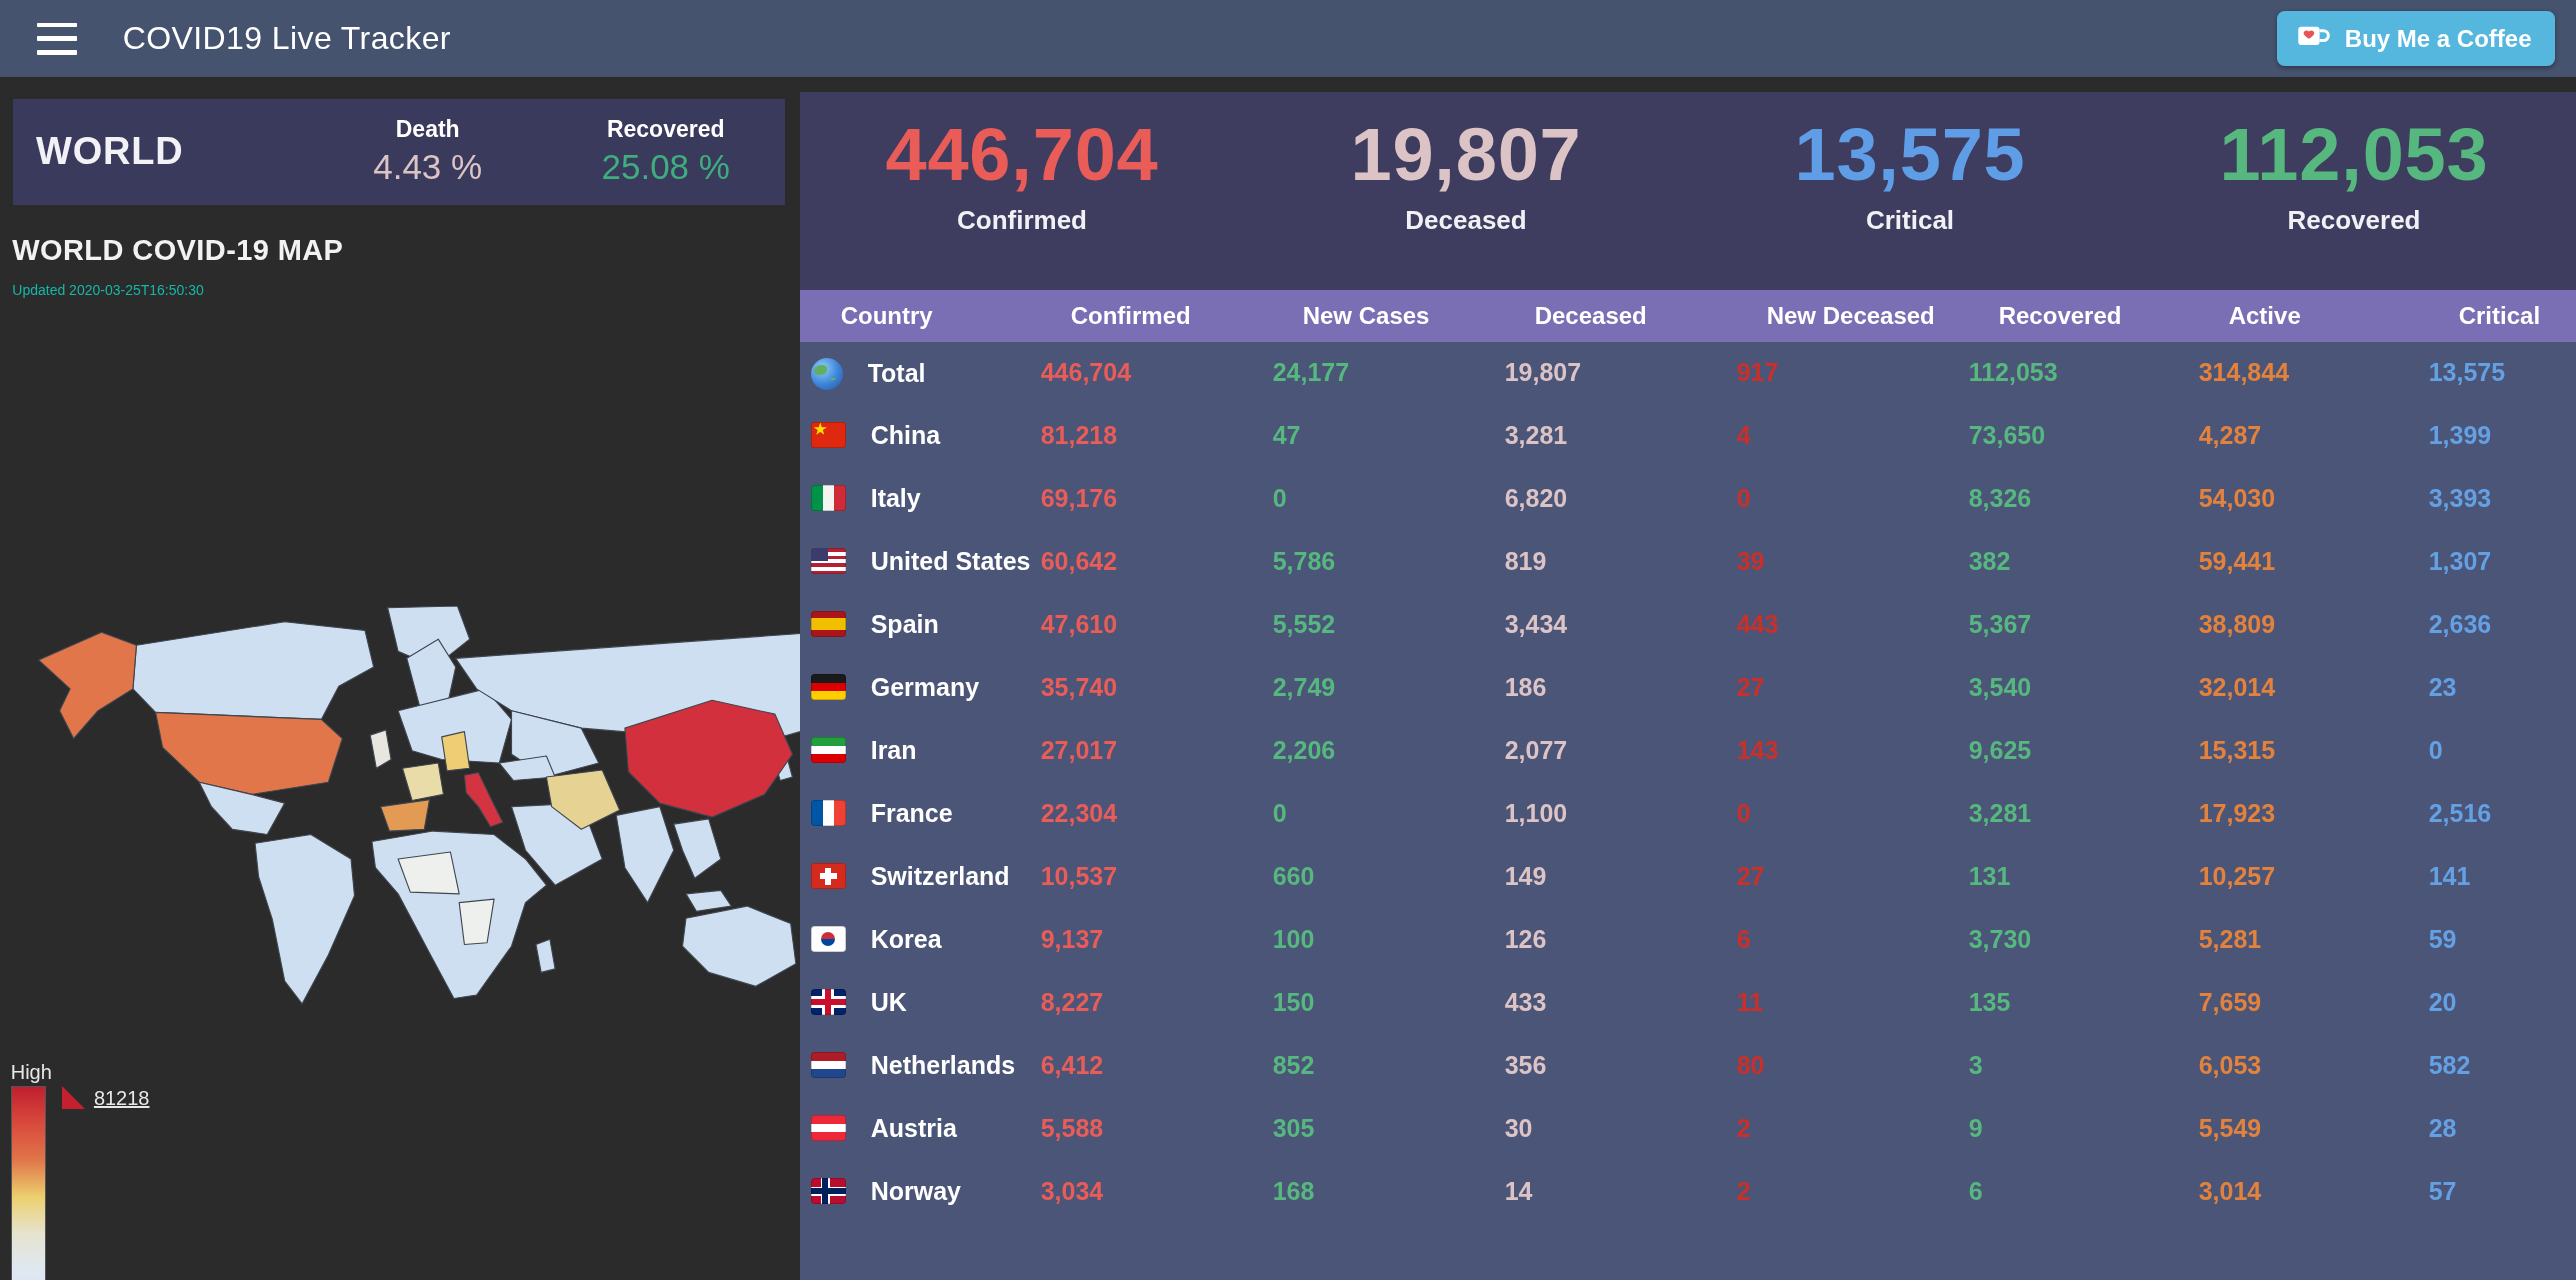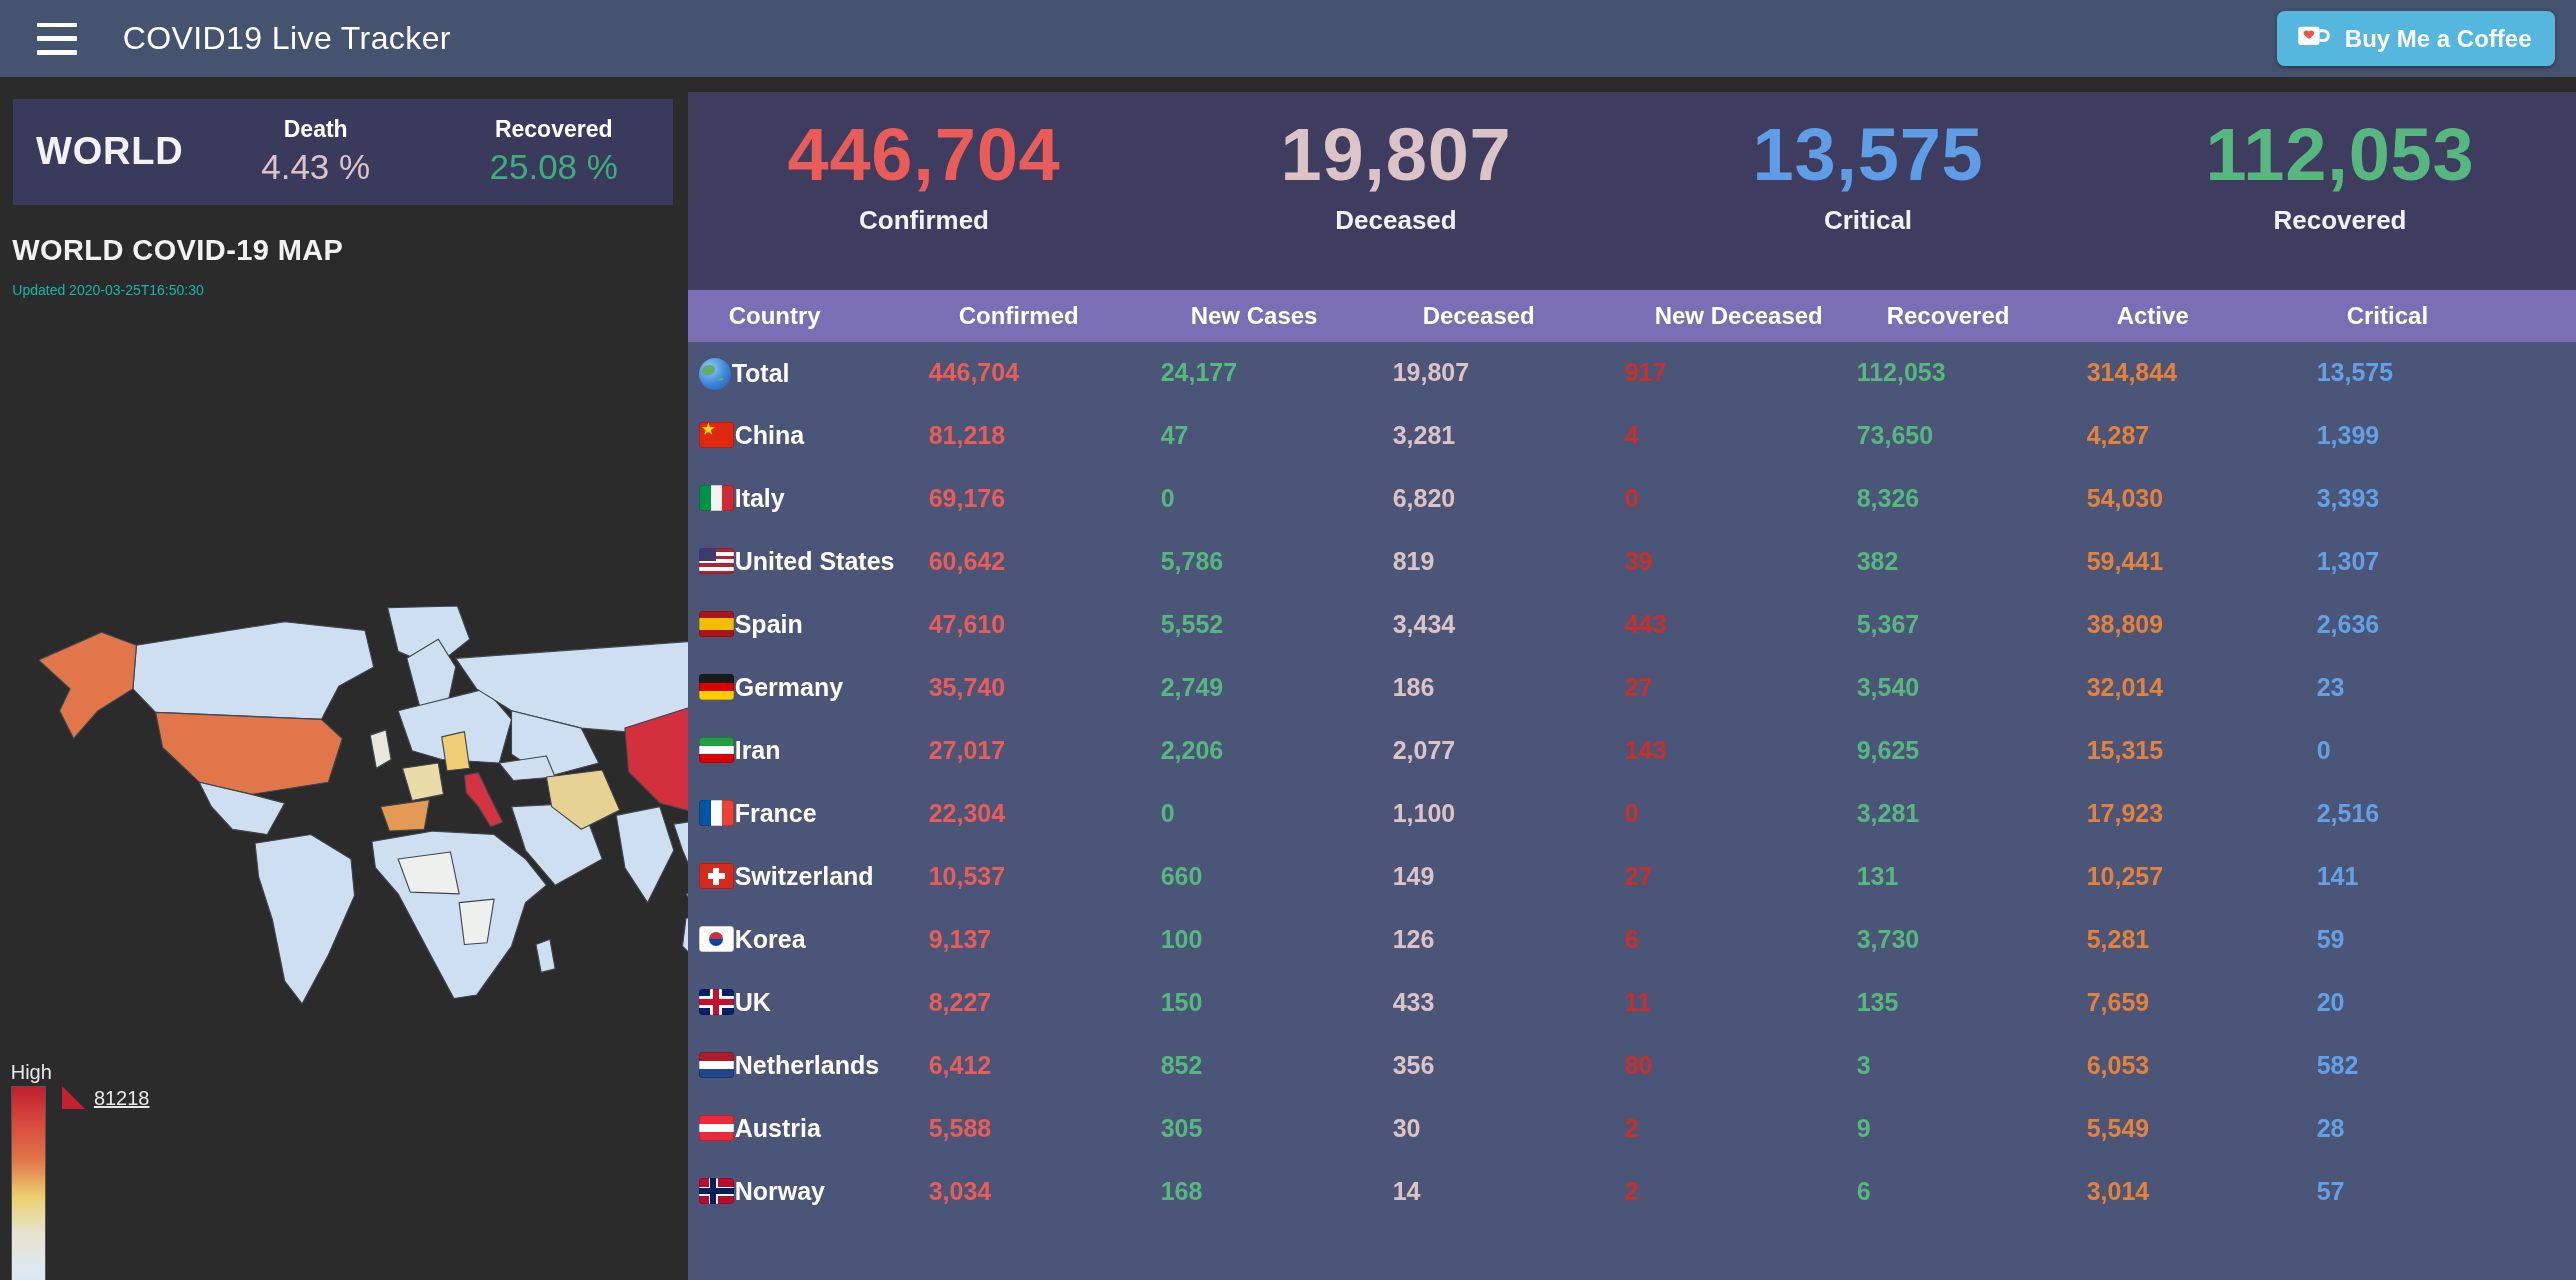--- a/index.html
+++ b/index.html
@@ -16,21 +16,21 @@
   .app-title { color:#fff; font-size:32px; font-weight:500; letter-spacing:0.4px; margin-left:46px; }
   .spacer { flex:1; }
   .coffee-btn { display:flex; align-items:center; gap:14px;
     background:var(--accent-button,#55b7de); border:none; border-radius:7.7px;
     height:55px; padding:0 23px 0 18.4px; cursor:pointer;
     box-shadow:0 1.5px 4.6px rgba(0,0,0,.35); margin-right:3.1px; }
   .coffee-btn .label { color:#fff; font-size:24px; font-weight:bold; }
 
   
   .main { display:flex; height:1204px; }
-  .left-panel { width:688px; position:relative; flex:0 0 auto; }
+  .left-panel { width:800px; position:relative; flex:0 0 auto; }
   .right-panel { flex:1; display:flex; flex-direction:column; margin-top:15.3px; height:1251px; }
 
   
   .world-card { margin:21.5px 15.3px 0 13px; height:106px;
     background:var(--world-card-bg,#3a3a5c);
     display:flex; align-items:center; }
   .world-card .wtitle { flex:1; color:#f2f2f6; font-size:38px; font-weight:bold; padding-left:23px; letter-spacing:0.8px; }
   .mini-stat { width:238px; text-align:center; }
   .mini-stat .mlabel { color:#fff; font-size:23px; font-weight:bold; }
   .mini-stat .mvalue { font-size:35px; font-weight:normal; margin-top:4.6px; }
@@ -62,21 +62,21 @@
 
   
   .grid-cols { display:grid;
     grid-template-columns:230px 232px 232px 232px 232px 230px 230px minmax(0,1fr);
     padding-left:10.7px; }
   .thead { height:52px; background:var(--table-header-bg,#7a6fb5); align-items:center; }
   .thead .hcell { color:#fff; font-size:24px; font-weight:bold; white-space:nowrap; overflow:hidden;margin-left:30px; }
   .tbody { flex:1; background:var(--table-row-bg,#4b5578); position:relative; overflow:hidden; }
   .trow { height:63px; align-items:start; padding-top:15.3px; cursor:pointer; }
   .cell { font-size:25px; font-weight:bold; white-space:nowrap; }
-  .c-country { display:flex; align-items:center; gap:1px; color:#fff; }
+  .c-country { display:flex; align-items:center; gap:25px; color:#fff; }
   .c-confirmed { color:var(--confirmed,#e95c58); }
   .c-newcases { color:var(--new-cases,#56b87e); }
   .c-deceased { color:var(--deceased,#dcc3c5); }
   .c-newdeceased { color:var(--new-deceased,#c9302a); }
   .c-recovered { color:var(--recovered,#56b87e); }
   .c-active { color:var(--active,#e2823d); }
   .c-critical { color:var(--critical-cell,#64a0e4); }
 
   
   .flag { width:35px; height:26px; border-radius:3.8px; position:relative; flex:0 0 auto;

